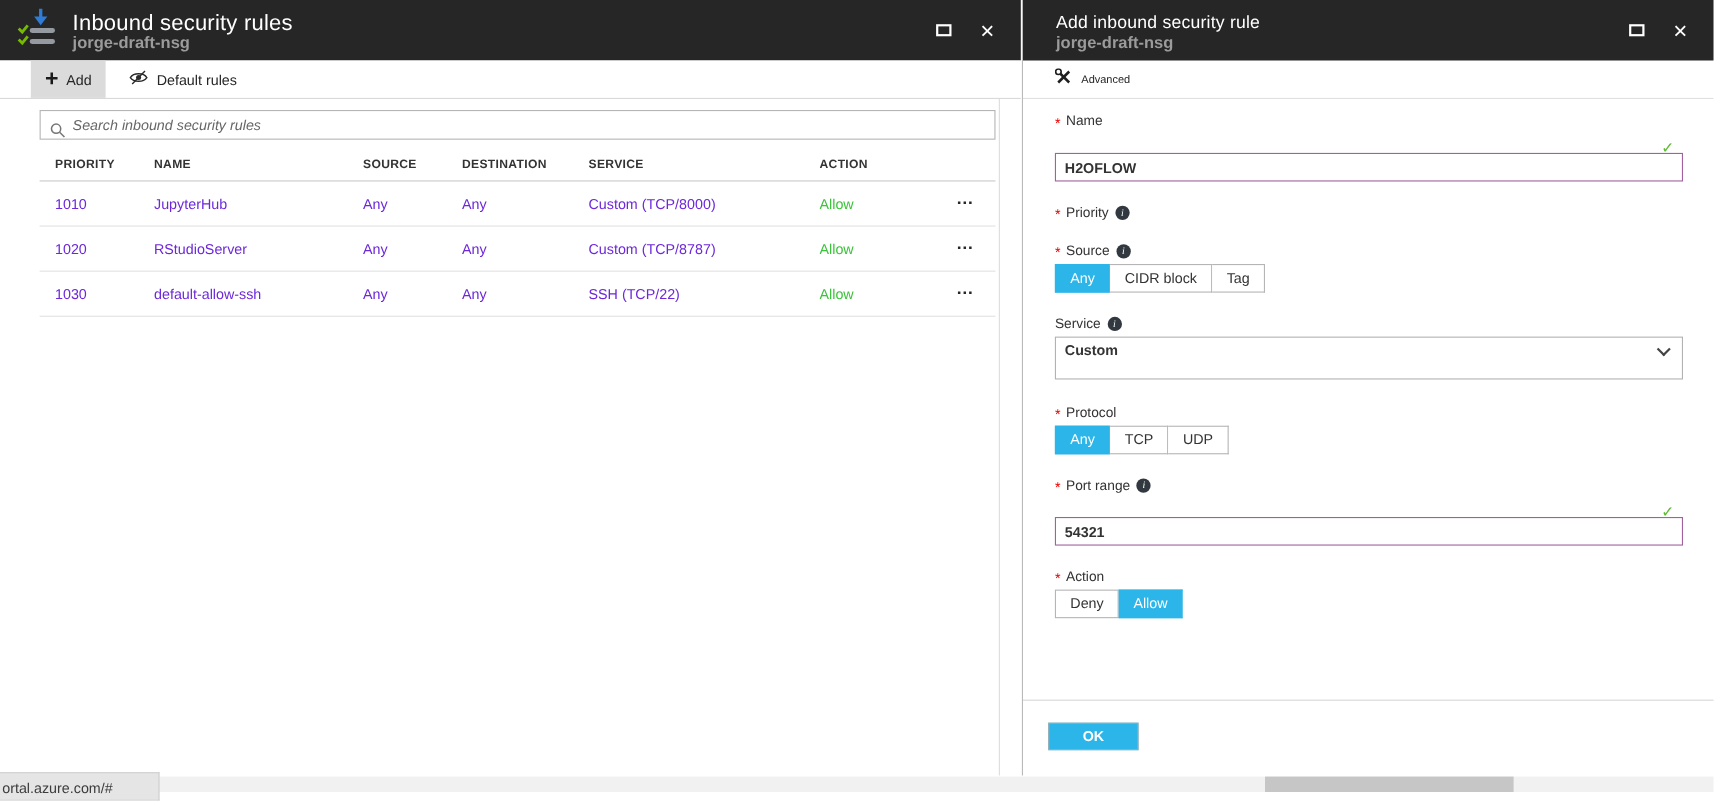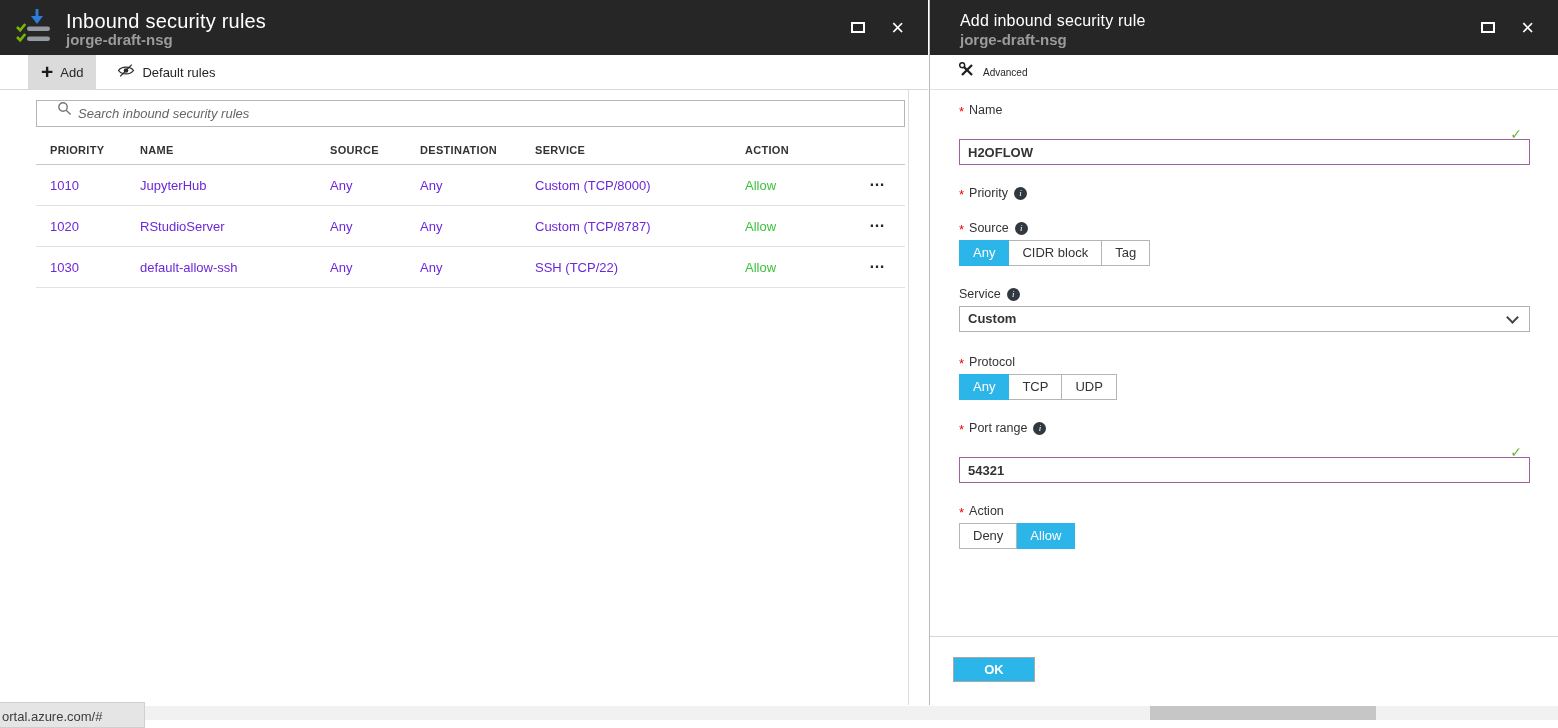--- a/index.html
+++ b/index.html
@@ -22,21 +22,21 @@
   .close-x { color:#ffffff; font-size:22px; font-weight:400; line-height:20px; cursor:default; }
 
   
   .toolbar { height:35px; display:flex; align-items:stretch; padding-left:28px; border-bottom:1px solid #d9d9d9; background:#fff; }
   .toolbar-btn { display:flex; align-items:center; gap:7px; padding:0 13px; font-size:13px; color:#262626; cursor:pointer; }
   .toolbar-btn.active { background:#dbdbdb; }
   .plus-glyph { font-size:21px; font-weight:700; color:#1a1a1a; line-height:18px; }
   .toolbar-gap { width:8px; }
 
   
-  .search-box { position:relative; margin:10px 23px 0 36px; width:869px; height:27px; border:1px solid #b5b5b5; background:#fff; display:flex; align-items:flex-start;padding-left:12px; }
+  .search-box { position:relative; margin:10px 23px 0 36px; width:869px; height:27px; border:1px solid #b5b5b5; background:#fff; display:flex; align-items:flex-end; }
   .search-box svg { margin:0 6px 0 8px; flex:none; }
   .search-input { border:none; outline:none; flex:1; height:100%; font-size:13px; font-style:italic; color:#444; background:transparent; font-family:inherit; }
   .search-input::placeholder { color:#666; font-style:italic; opacity:1; }
 
   
   .rules-table { margin:8px 23px 0 36px; width:869px; }
   .t-row { display:grid; grid-template-columns:90px 190px 90px 115px 210px 120px 1fr; align-items:center; padding-left:14px; }
   .t-head { height:30px; border-bottom:1px solid #c9c9c9; }
   .t-head .t-cell { font-size:11px; font-weight:700; color:#333; letter-spacing:.3px; }
   .t-body-row { height:41px; border-bottom:1px solid #e2e2e2; }
@@ -59,21 +59,21 @@
   .input-wrap { position:relative; width:571px; }
   .text-input { width:100%; height:26px; border:1px solid #b2b2b2; padding:0 26px 0 8px; font-size:13px; font-weight:600; color:#333; font-family:inherit; outline:none; background:#fff; }
   .text-input.valid { border-color:#a0619e;margin-top:17px; }
   .valid-check { position:absolute; right:8px; top:4px; color:#5fba36; font-size:14px; font-weight:700; }
 
   .segmented { display:inline-flex; }
   .seg { min-width:48px; height:26px; line-height:24px; padding:0 13px; text-align:center; font-size:13px; color:#333; background:#fff; border:1px solid #b5b5b5; border-left:none; cursor:pointer; }
   .seg:first-child { border-left:1px solid #b5b5b5; }
   .seg.selected { background:#2cb5e8; border-color:#2cb5e8; color:#fff; }
 
-  .select-box { position:relative; width:571px; height:26px; border:1px solid #b2b2b2; background:#fff; line-height:24px; padding-left:8px; font-size:13px; font-weight:600; color:#333; cursor:pointer; }
+  .select-box { position:relative; width:571px; height:39px; border:1px solid #b2b2b2; background:#fff; line-height:24px; padding-left:8px; font-size:13px; font-weight:600; color:#333; cursor:pointer; }
   .chevron-down { position:absolute; right:12px; top:6px; width:9px; height:9px; border-right:2px solid #444; border-bottom:2px solid #444; transform:rotate(45deg); }
 
   .blade-footer-divider { position:absolute; left:0; right:0; top:636px; height:1px; background:#d6d6d6; }
   .ok-button { position:absolute; left:23px; top:657px; width:82px; height:25px; background:#2cb5e8; border:1px solid #a8a8a8; color:#fff; font-size:13px; font-weight:700; font-family:inherit; cursor:pointer; }
 
   
   .hscrollbar { position:absolute; left:0; top:706px; width:1558px; height:14px; background:#f1f1f1; }
   .hscroll-thumb { position:absolute; left:1150px; top:0; width:226px; height:14px; background:#c6c6c6; }
   .status-tooltip { position:absolute; left:0; top:702px; width:145px; height:26px; background:#e5e5e5; border:1px solid #cfcfcf; border-left:none; font-size:13px; color:#3c3c3c; padding:6px 4px 4px 2px; overflow:hidden; white-space:nowrap; z-index:5; }
 </style>

